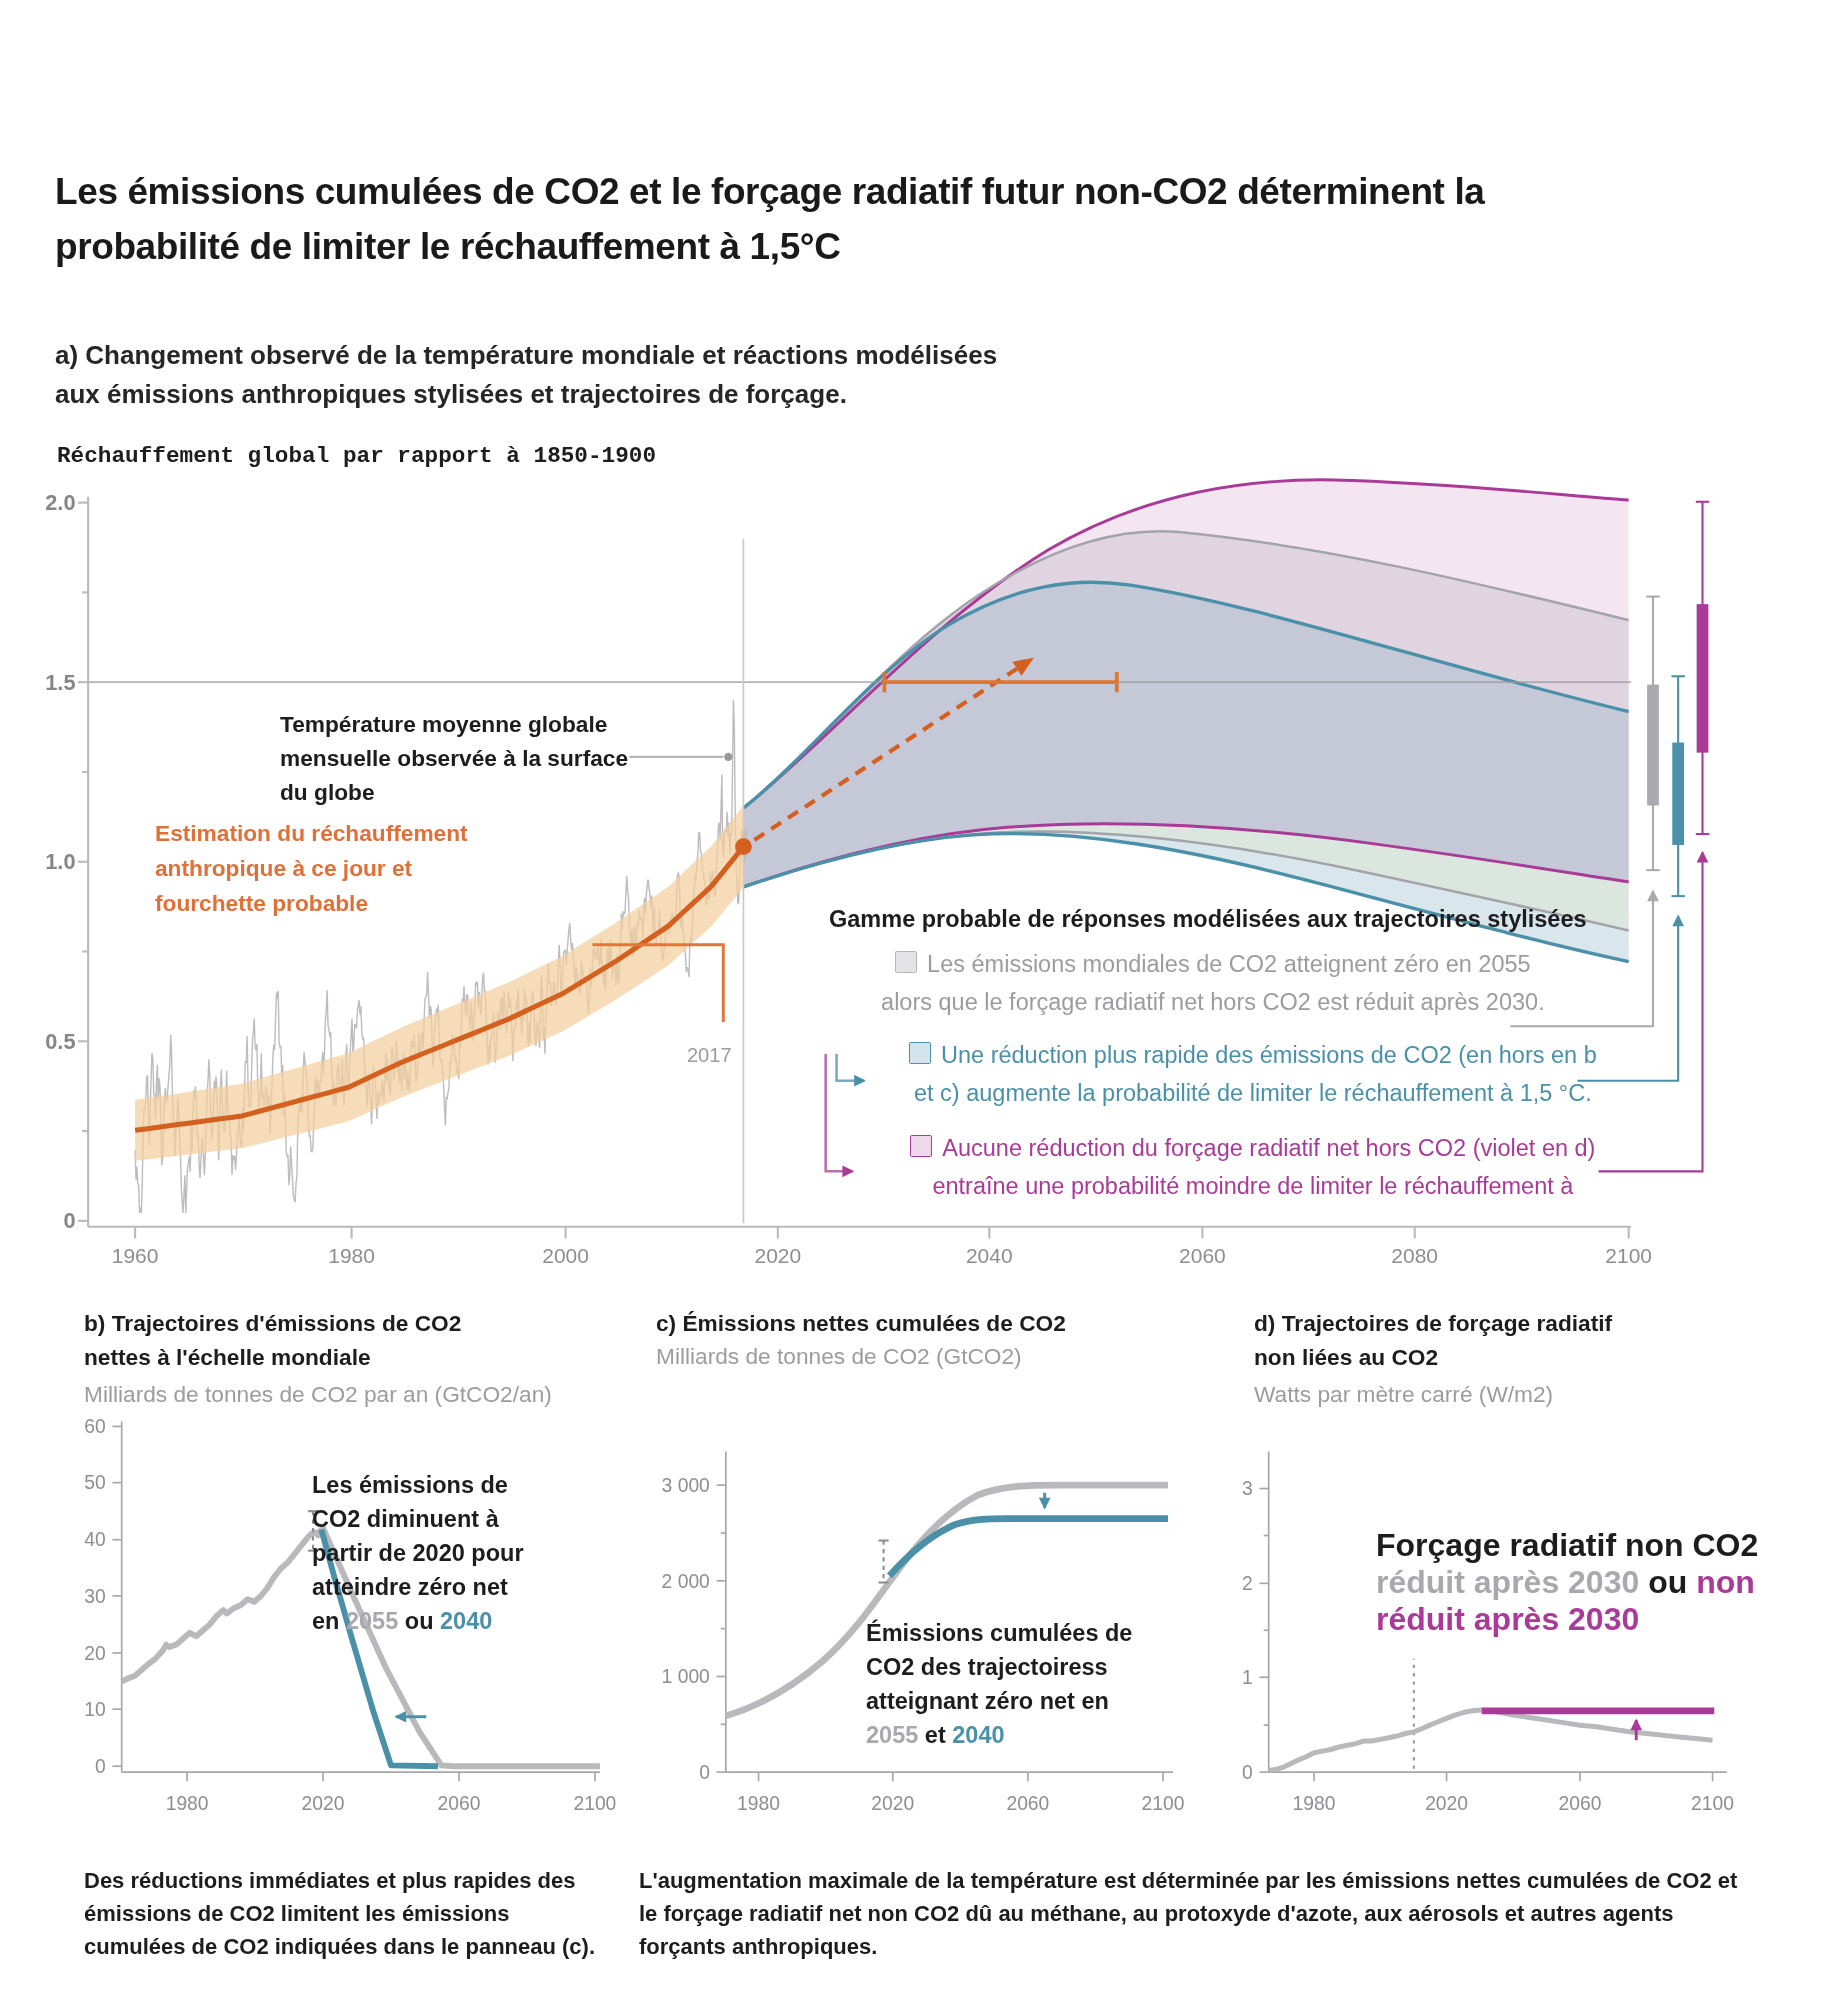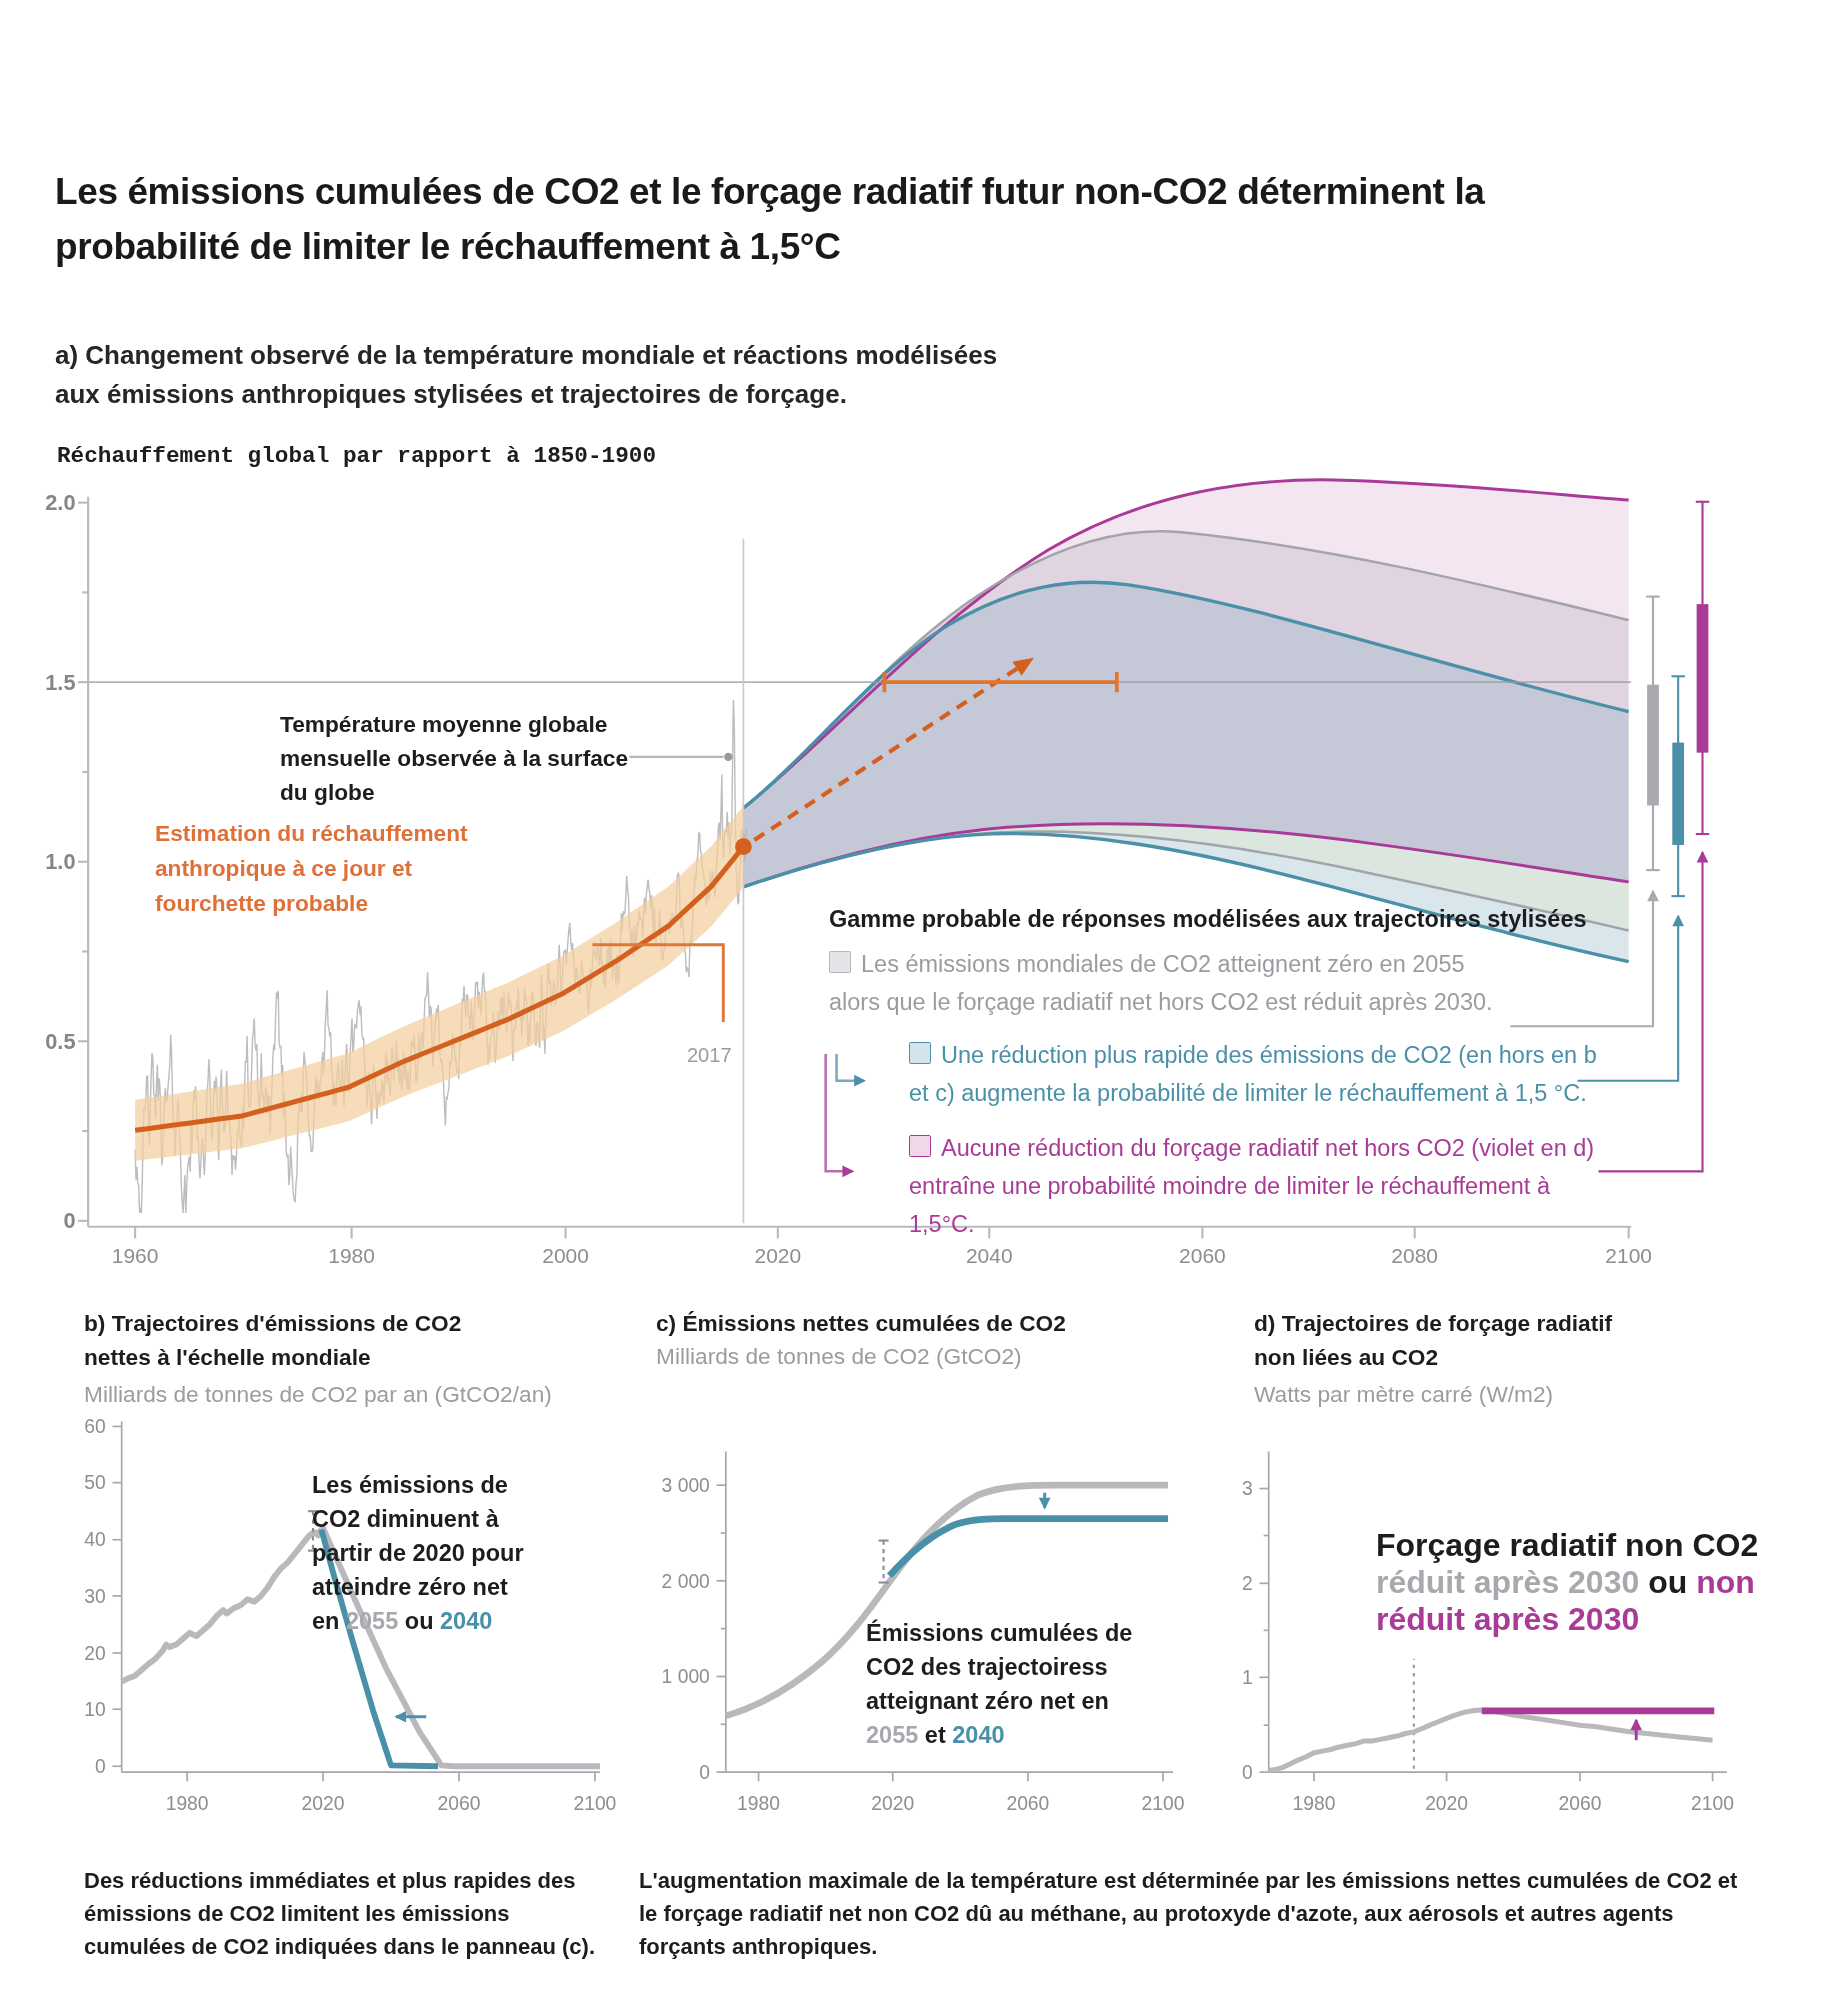--- a/index.html
+++ b/index.html
@@ -6,21 +6,21 @@
   .page{position:relative;width:1846px;height:1997px;background:#ffffff;overflow:hidden;
         font-family:"Liberation Sans",sans-serif;}
   .abs{position:absolute;}
   svg{position:absolute;left:0;top:0;}
   .main-title{left:55px;top:164px;width:1494px;font-size:37px;line-height:55px;font-weight:700;color:#1a1a1a;letter-spacing:-0.4px;}
   .sec-a{left:55px;top:336px;width:990px;font-size:26px;line-height:39px;font-weight:700;color:#262626;}
   .axis-title-a{left:57px;top:443px;font-size:22.7px;font-weight:700;color:#1d1d1f;font-family:Liberation Mono, monospace;}
   .obs-label{left:280px;top:707px;width:369px;font-size:22.7px;line-height:34px;font-weight:700;color:#1d1d1f;}
   .anthro-label{left:155px;top:816px;width:336px;font-size:22.7px;line-height:35px;font-weight:700;color:#df7038;}
   .lg-head{font-size:23.5px;font-weight:700;color:#1d1d1f;}
-  .lg-item{font-size:23.5px;line-height:38px;}
+  .lg-item{font-size:23.5px;line-height:38px;text-align:center;}
   .lg-line{white-space:nowrap;}
   .lg-gray{color:#9b9ba1;margin-top:11.7px;}
   .lg-blue{color:#4a90a8;margin-left:80px;margin-top:15px;}
   .lg-purple{color:#a93a97;margin-left:80px;margin-top:17px;}
   .sq{display:inline-block;width:20px;height:20px;border-radius:1.7px;margin-right:10px;vertical-align:-1.7px;}
   .sq-gray{background:#e4e4e7;border:1.7px solid #b5b5bb;}
   .sq-blue{background:#d4e4ec;border:1.7px solid #4a90a8;}
   .sq-purple{background:#eed8ea;border:1.7px solid #a93a97;}
   .p-title{font-size:22.7px;line-height:34px;font-weight:700;color:#1d1d1f;}
   .p-unit{font-size:22.7px;font-weight:400;color:#9b9ba1;}
@@ -293,21 +293,20 @@
     <div class="lg-line"><span class="sq sq-gray"></span><span>Les émissions mondiales de CO2 atteignent zéro en 2055</span></div>
     <div class="lg-line">alors que le forçage radiatif net hors CO2 est réduit après 2030.</div>
   </div>
   <div class="lg-item lg-blue">
     <div class="lg-line"><span class="sq sq-blue"></span><span>Une réduction plus rapide des émissions de CO2 (en hors en b</span></div>
     <div class="lg-line">et c) augmente la probabilité de limiter le réchauffement à 1,5 °C.</div>
   </div>
   <div class="lg-item lg-purple">
     <div class="lg-line"><span class="sq sq-purple"></span><span>Aucune réduction du forçage radiatif net hors CO2 (violet en d)</span></div>
     <div class="lg-line">entraîne une probabilité moindre de limiter le réchauffement à</div>
-    <div class="lg-line">1,5°C.</div>
   </div>
 </div>
 
 <div class="abs p-title" style="left:84px;top:1306px;width:394px;">b) Trajectoires d'émissions de CO2 nettes à l'échelle mondiale</div>
 <div class="abs p-unit" style="left:84px;top:1381px;">Milliards de tonnes de CO2 par an (GtCO2/an)</div>
 <div class="abs p-title" style="left:656px;top:1306px;width:470px;">c) Émissions nettes cumulées de CO2</div>
 <div class="abs p-unit" style="left:656px;top:1343px;">Milliards de tonnes de CO2 (GtCO2)</div>
 <div class="abs p-title" style="left:1254px;top:1306px;width:386px;">d) Trajectoires de forçage radiatif non liées au CO2</div>
 <div class="abs p-unit" style="left:1254px;top:1381px;">Watts par mètre carré (W/m2)</div>
 

